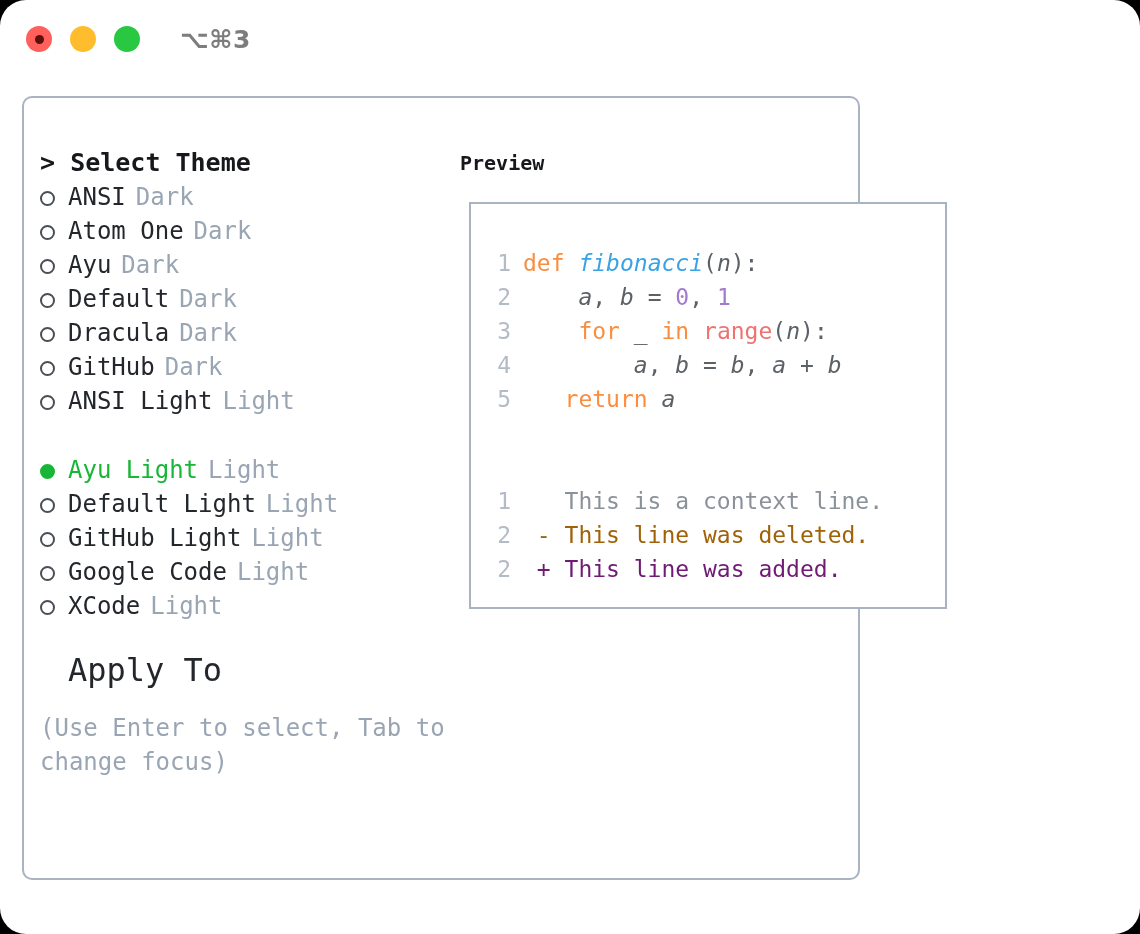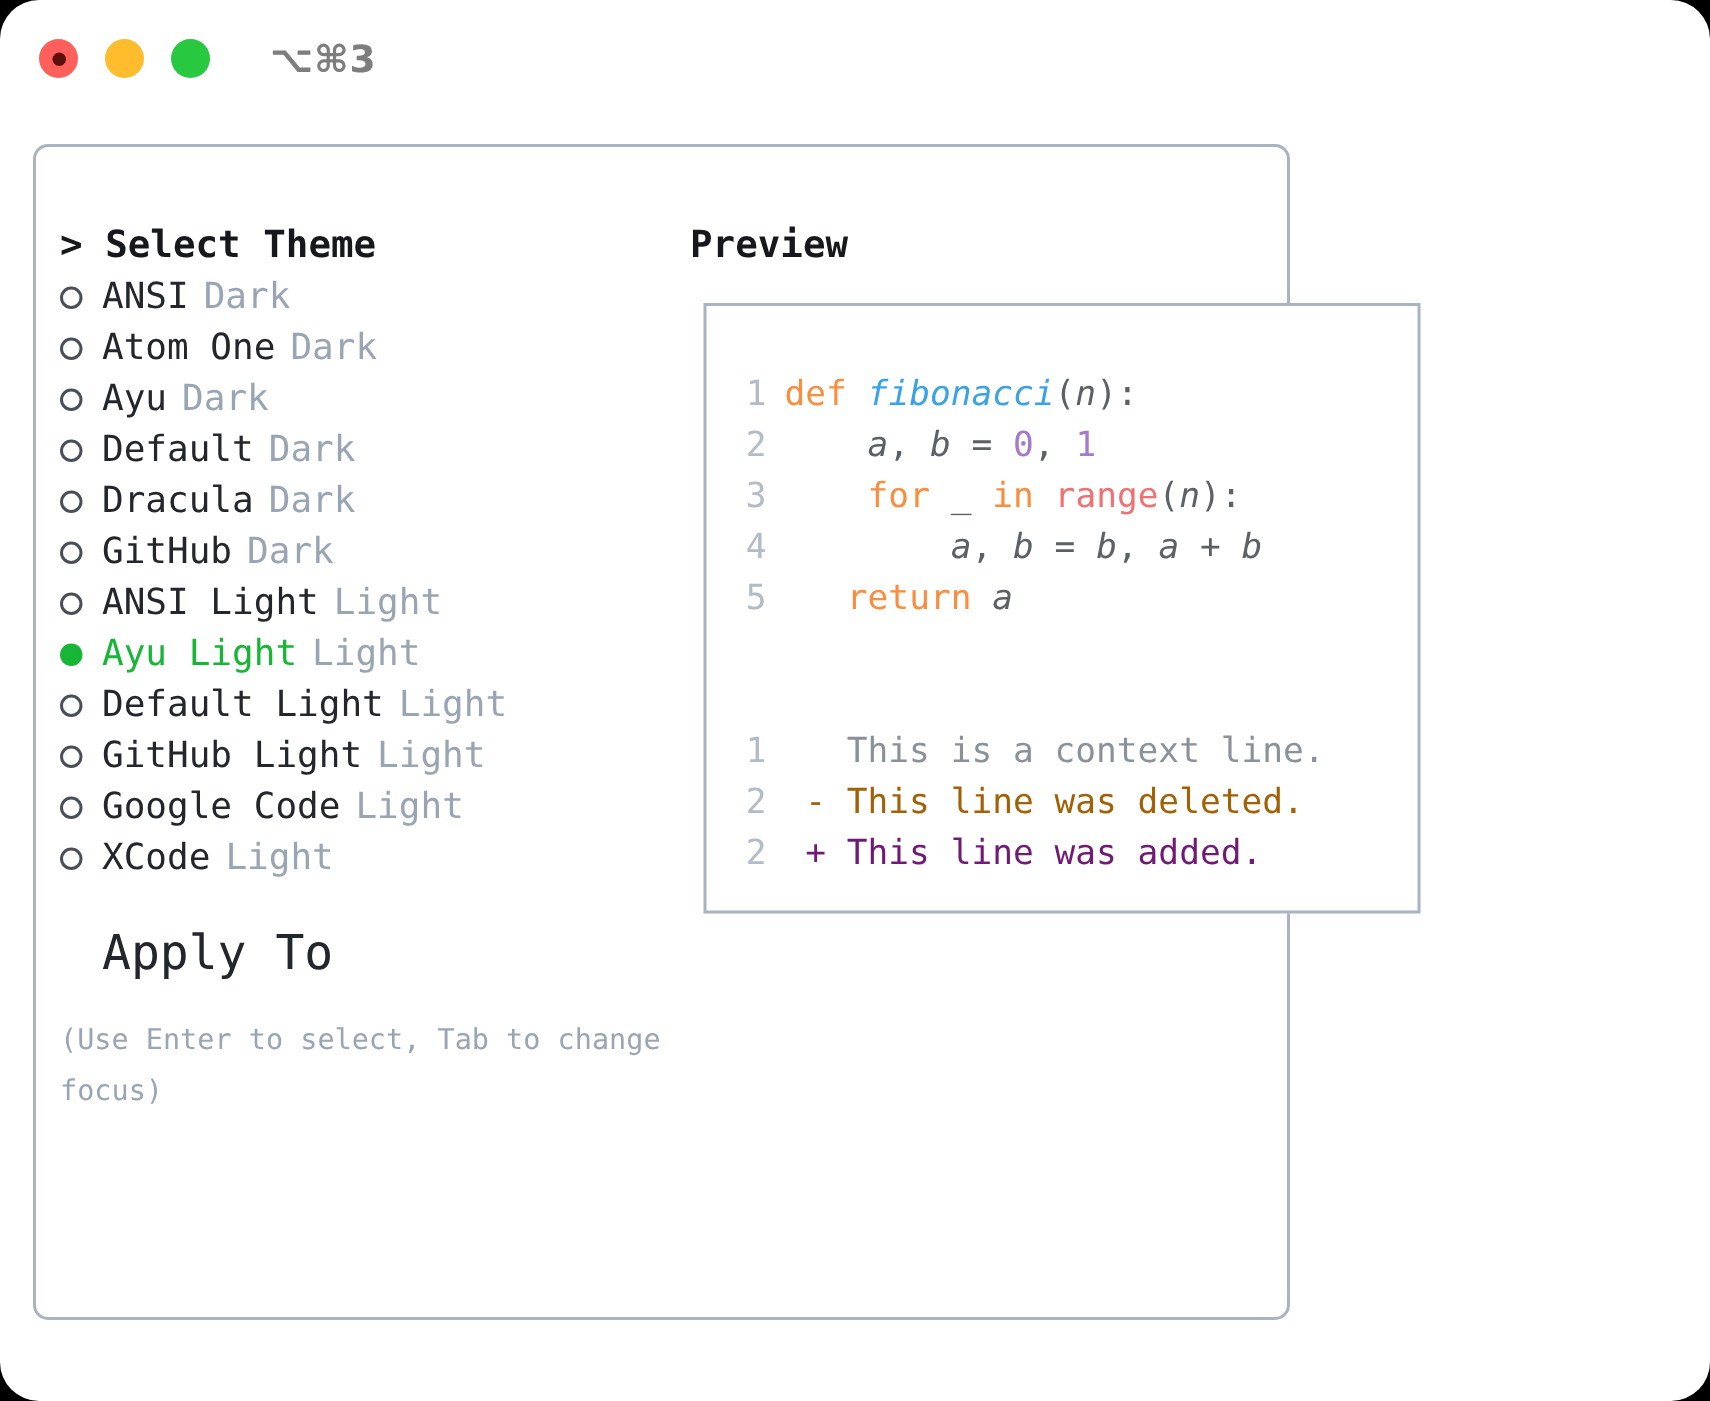--- a/index.html
+++ b/index.html
@@ -145,39 +145,39 @@
   }
   .bullet-glyph.off {
     border: 2px solid #4a4f57;
     background: transparent;
   }
   .bullet-glyph.on {
     border: 2px solid #17b636;
     background: #17b636;
   }
   .row-label { color: #23262b; }
-  .row-label.selected { color: #17b636; }
+  .row-label.selected { color: #17b636; margin-top: 35px; }
   .row-tag {
     color: #9aa5b4;
     margin-left: 10px;
   }
   .spacer-24 { height: 24px; }
   .spacer-30 { height: 30px; }
 
   .hint {
-    font-size: 19px;
+    font-size: 24px;
     line-height: 34px;
     color: #9aa5b4;
     width: 410px;
     white-space: pre-wrap;
   }
 
   
   .preview-title {
-    font-size: 25px;
+    font-size: 20px;
     line-height: 34px;
     font-weight: bold;
     color: #16181c;
     margin-left: 10px;
   }
   .preview-box {
     margin-top: 22px;
     margin-left: 19px;
     width: 478px;
     height: 407px;

